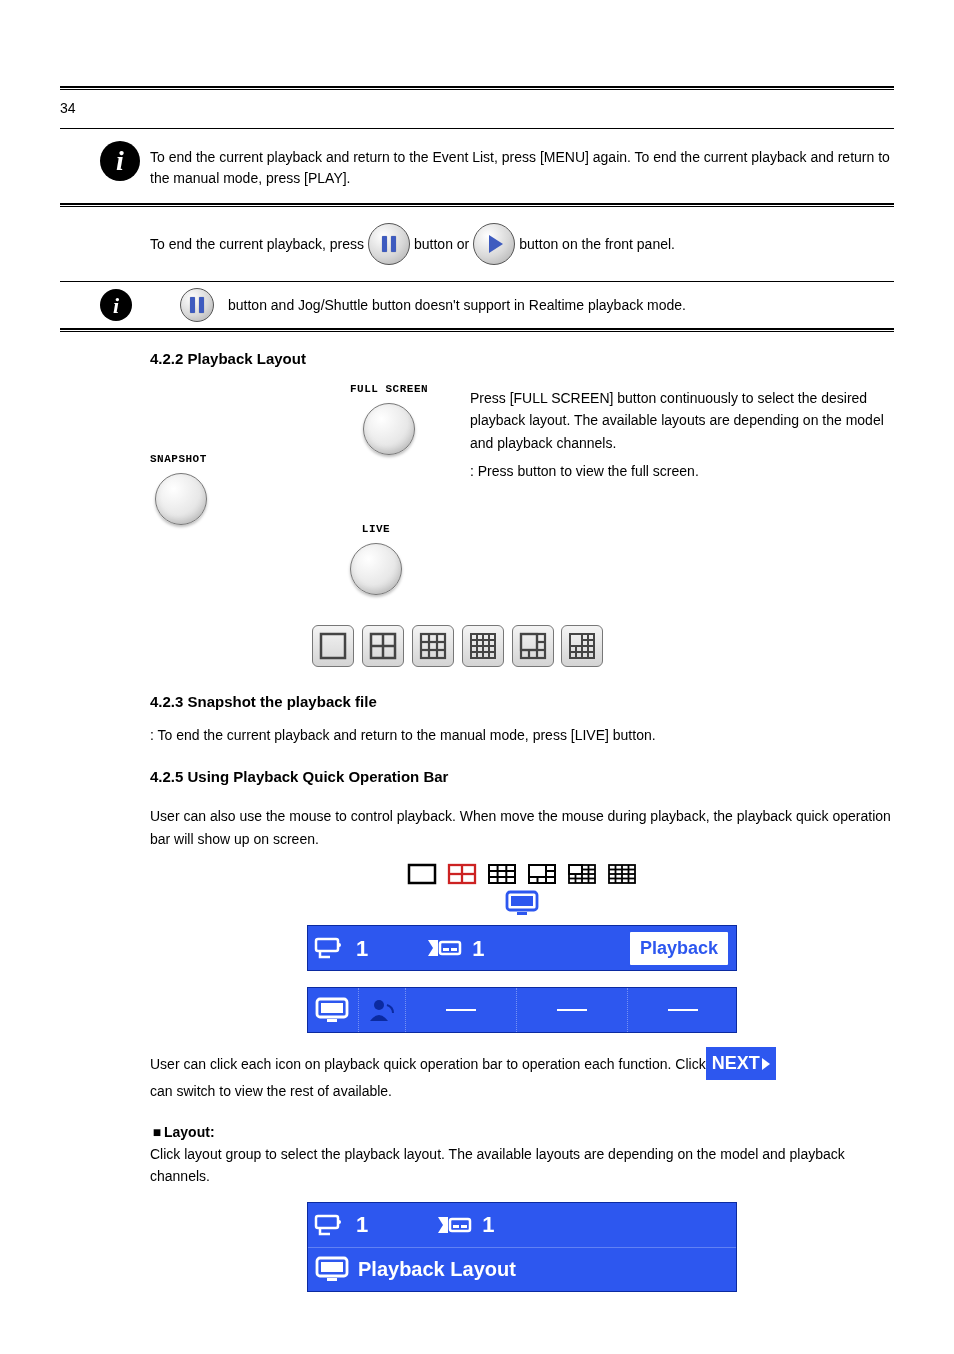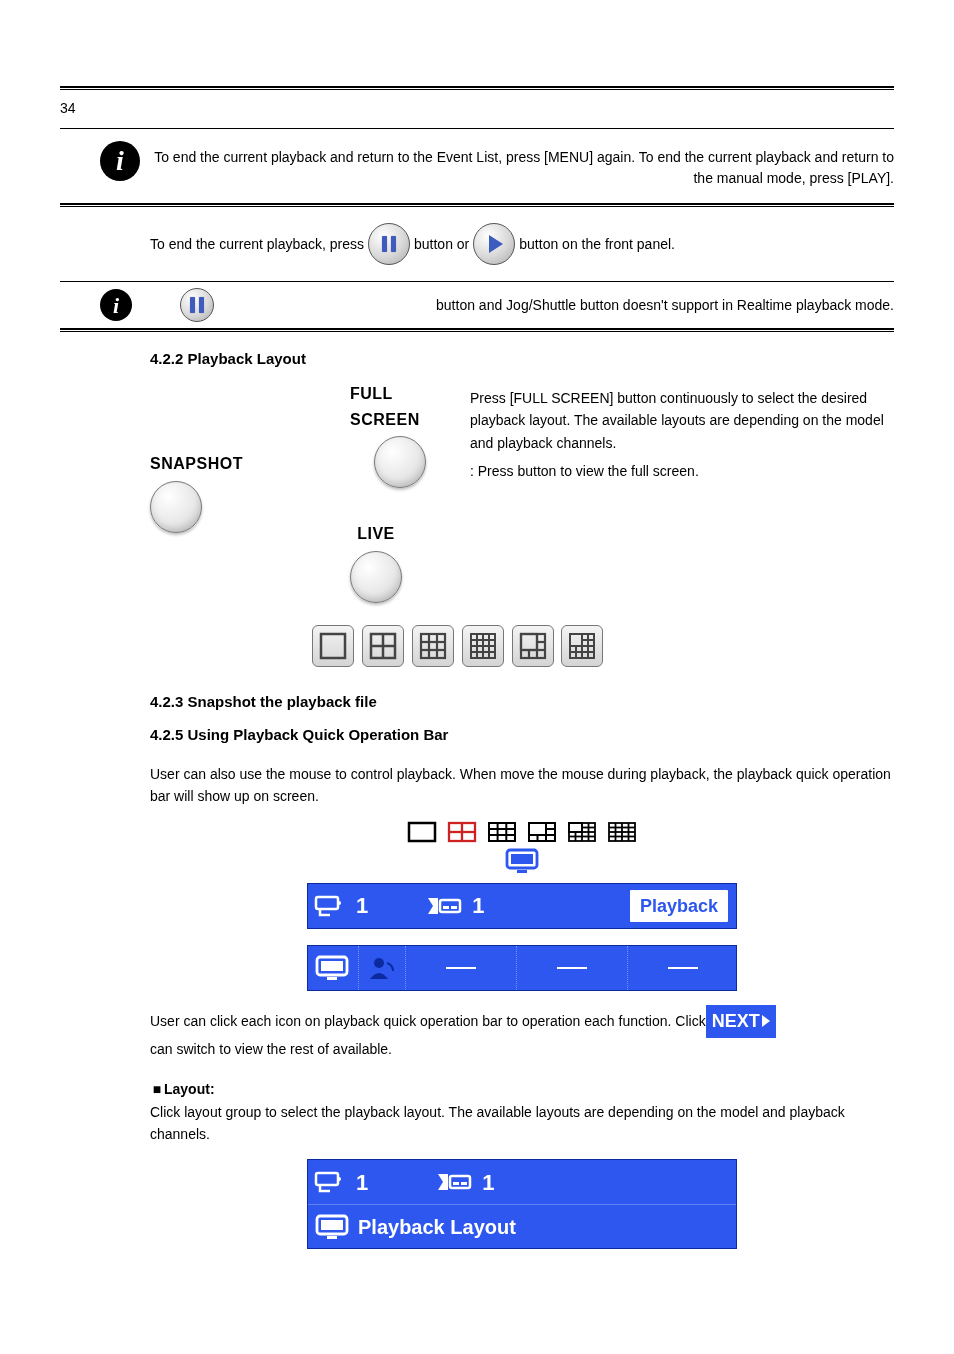--- a/index.html
+++ b/index.html
@@ -30,21 +30,21 @@
     padding: 4px 0 6px 0;
   }
   .info-row {
     display: flex;
     align-items: flex-start;
     gap: 10px;
     padding: 6px 0 8px 40px;
     font-size: 14px;
     line-height: 1.5;
   }
-  .info-row .text { flex: 1; padding-top: 6px; text-align: right; }
+  .info-row .text { flex: 1; padding-top: 6px; }
   .info-icon {
     width: 40px; height: 40px;
     border-radius: 50%;
     background: #000;
     display: flex; align-items: center; justify-content: center;
     flex-shrink: 0;
   }
   .info-icon span {
     font-family: Georgia, 'Times New Roman', serif;
     font-weight: bold;
@@ -92,23 +92,24 @@
     margin: 0 4px;
   }
   .physical-btn {
     width: 52px; height: 52px;
     border-radius: 50%;
     background: radial-gradient(circle at 35% 30%, #fff, #e8e8e8 55%, #bcbcbc);
     border: 1px solid #777;
     box-shadow: 0 2px 3px rgba(0,0,0,.25), inset 0 -3px 6px rgba(0,0,0,.1);
   }
   .btn-small-label {
-    font-size: 16px;
+    font-size: 11px;
     letter-spacing: 0.5px;
     font-weight: bold;
+    font-family: Liberation Mono, monospace;
   }
   .pause-glyph {
     display: flex; gap: 4px;
   }
   .pause-glyph span {
     width: 5px; height: 16px;
     background: #3e5bbf;
     border-radius: 1px;
     box-shadow: 0 0 1px rgba(0,0,0,.5);
   }
@@ -119,21 +120,21 @@
     border-bottom: 9px solid transparent;
     margin-left: 3px;
   }
   .threebtn-block {
     position: relative;
     width: 320px;
     height: 200px;
     margin-left: 50px;
   }
   .threebtn-block .fs { position: absolute; left: 200px; top: 0; display:flex; flex-direction:column; align-items:center; gap:4px;}
-  .threebtn-block .snap { position: absolute; left: 0; top: 70px; display:flex; flex-direction:column; align-items:flex-start; gap:4px;}
+  .threebtn-block .snap { position: absolute; left: 0; top: 70px; display:flex; flex-direction:column; align-items:flex-end; gap:4px;}
   .threebtn-block .live { position: absolute; left: 200px; top: 140px; display:flex; flex-direction:column; align-items:center; gap:4px;}
   .grid-btn {
     width: 42px; height: 42px;
     border: 1px solid #777;
     border-radius: 6px;
     background: linear-gradient(#f4f4f4,#d4d4d4);
     display: inline-flex; align-items: center; justify-content: center;
     margin: 2px;
     vertical-align: middle;
   }
@@ -343,20 +344,21 @@
             <line x1="3" y1="21" x2="27" y2="21" stroke="#444" stroke-width="2"></line>
             <line x1="9" y1="15" x2="9" y2="27" stroke="#444" stroke-width="2"></line>
             <line x1="15" y1="9" x2="27" y2="9" stroke="#444" stroke-width="2"></line>
           </svg>
       </span>
     </div>
   </div>
 
   <h4 class="section-title">4.2.3 Snapshot the playback file</h4>
 
+  <div class="section-body">: To end the current playback and return to the manual mode, press [LIVE] button.</div>
 
   <h4 class="section-title">4.2.5 Using Playback Quick Operation Bar</h4>
   <div class="section-body">
     <p class="para">User can also use the mouse to control playback. When move the mouse during playback, the playback quick operation bar will show up on screen.</p>
 
     <div style="text-align:center; padding: 6px 0 4px 0;">
       <span class="mini-grid-icon"><svg viewBox="0 0 30 22">
             <rect x="2" y="2" width="26" height="18" fill="none" stroke="#000" stroke-width="2.5"></rect>
           </svg></span>
       <span class="mini-grid-icon"><svg viewBox="0 0 30 22">

